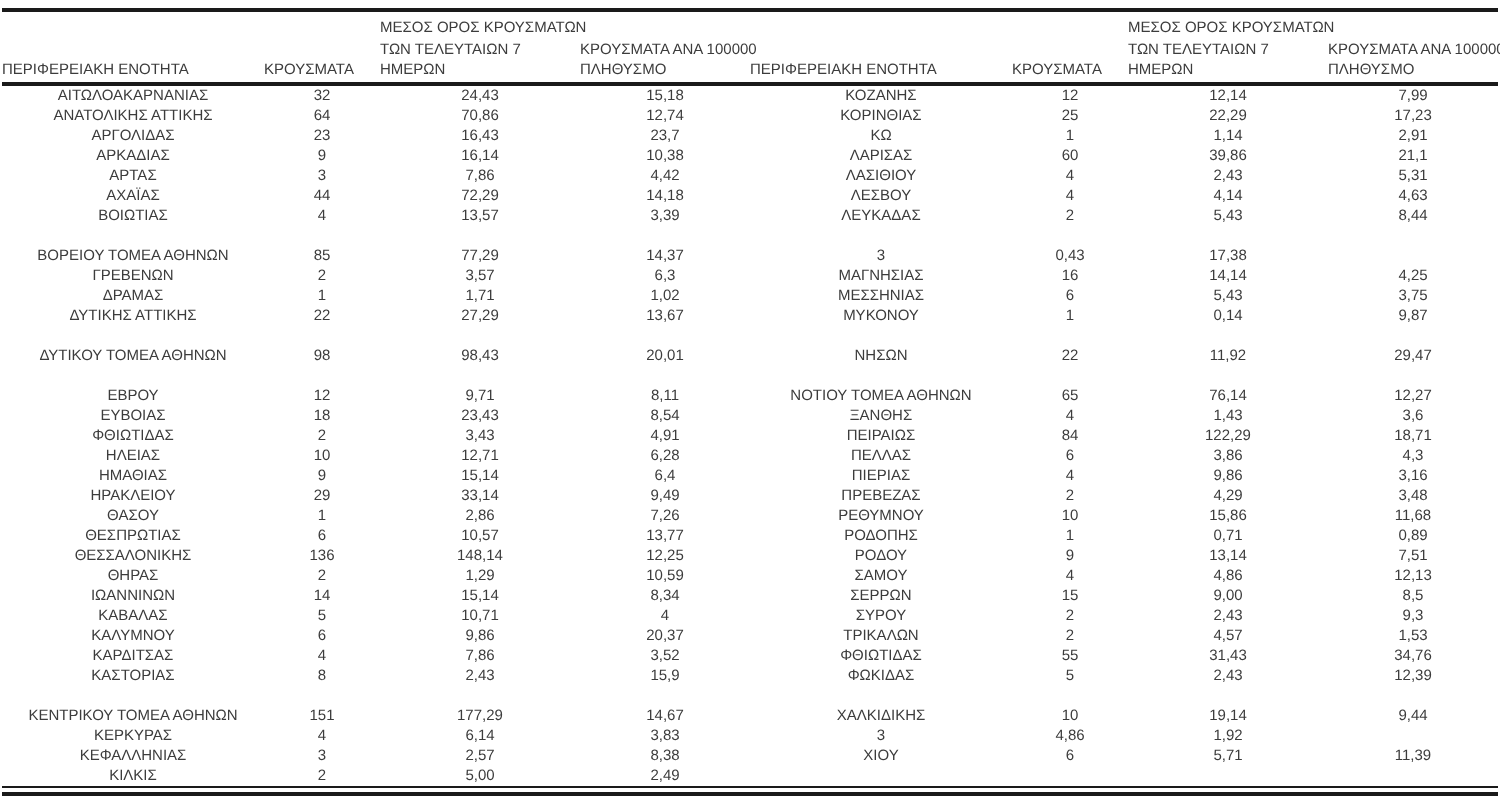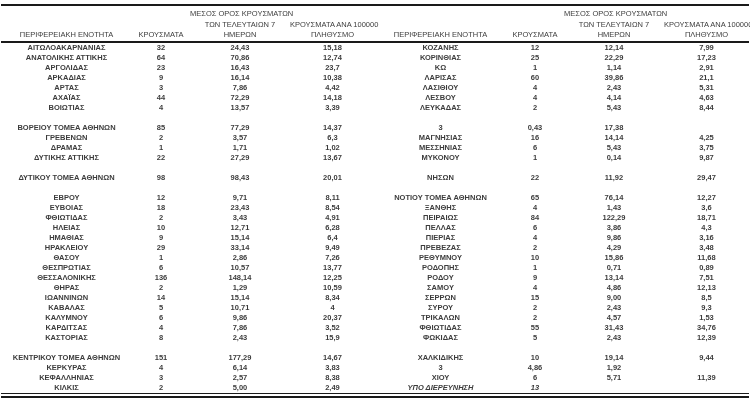--- a/index.html
+++ b/index.html
@@ -31,31 +31,30 @@
     grid-template-columns: 374px 374px;
     border-bottom: 2px solid #1a1a1a;
     padding-top: 3px;
   }
   .half-header {
     display: grid;
     grid-template-columns: 131px 58px 100px 85px;
     align-items: end;
   }
   .hcell {
-    text-align: center;
+    text-align: left;
     font-size: 7.5px;
     line-height: 10.5px;
     white-space: nowrap;
     color: #3c3c3c;
   }
   .hline { display: block; }
   .bodies {
     display: grid;
     grid-template-columns: 374px 374px;
-    font-weight: bold;
   }
   .half-body { display: block; }
   .row {
     display: grid;
     grid-template-columns: 131px 58px 100px 85px;
     height: 10px;
     line-height: 10px;
   }
   .row.blank { height: 10px; }
   .row.italic { font-style: italic; }
@@ -487,24 +486,18 @@
             <div class="cell">3</div>
             <div class="cell">4,86</div>
             <div class="cell">1,92</div>
           </div>
           <div class="row">
             <div class="cell">ΧΙΟΥ</div>
             <div class="cell">6</div>
             <div class="cell">5,71</div>
             <div class="cell">11,39</div>
           </div>
-          <div class="row italic">
-            <div class="cell">ΥΠΟ ΔΙΕΡΕΥΝΗΣΗ</div>
-            <div class="cell">13</div>
-            <div class="cell"></div>
-            <div class="cell"></div>
-          </div>
         </div>
     </div>
 
     <div class="bottom-rule"></div>
   </div>
 </div>
 
 </body></html>

